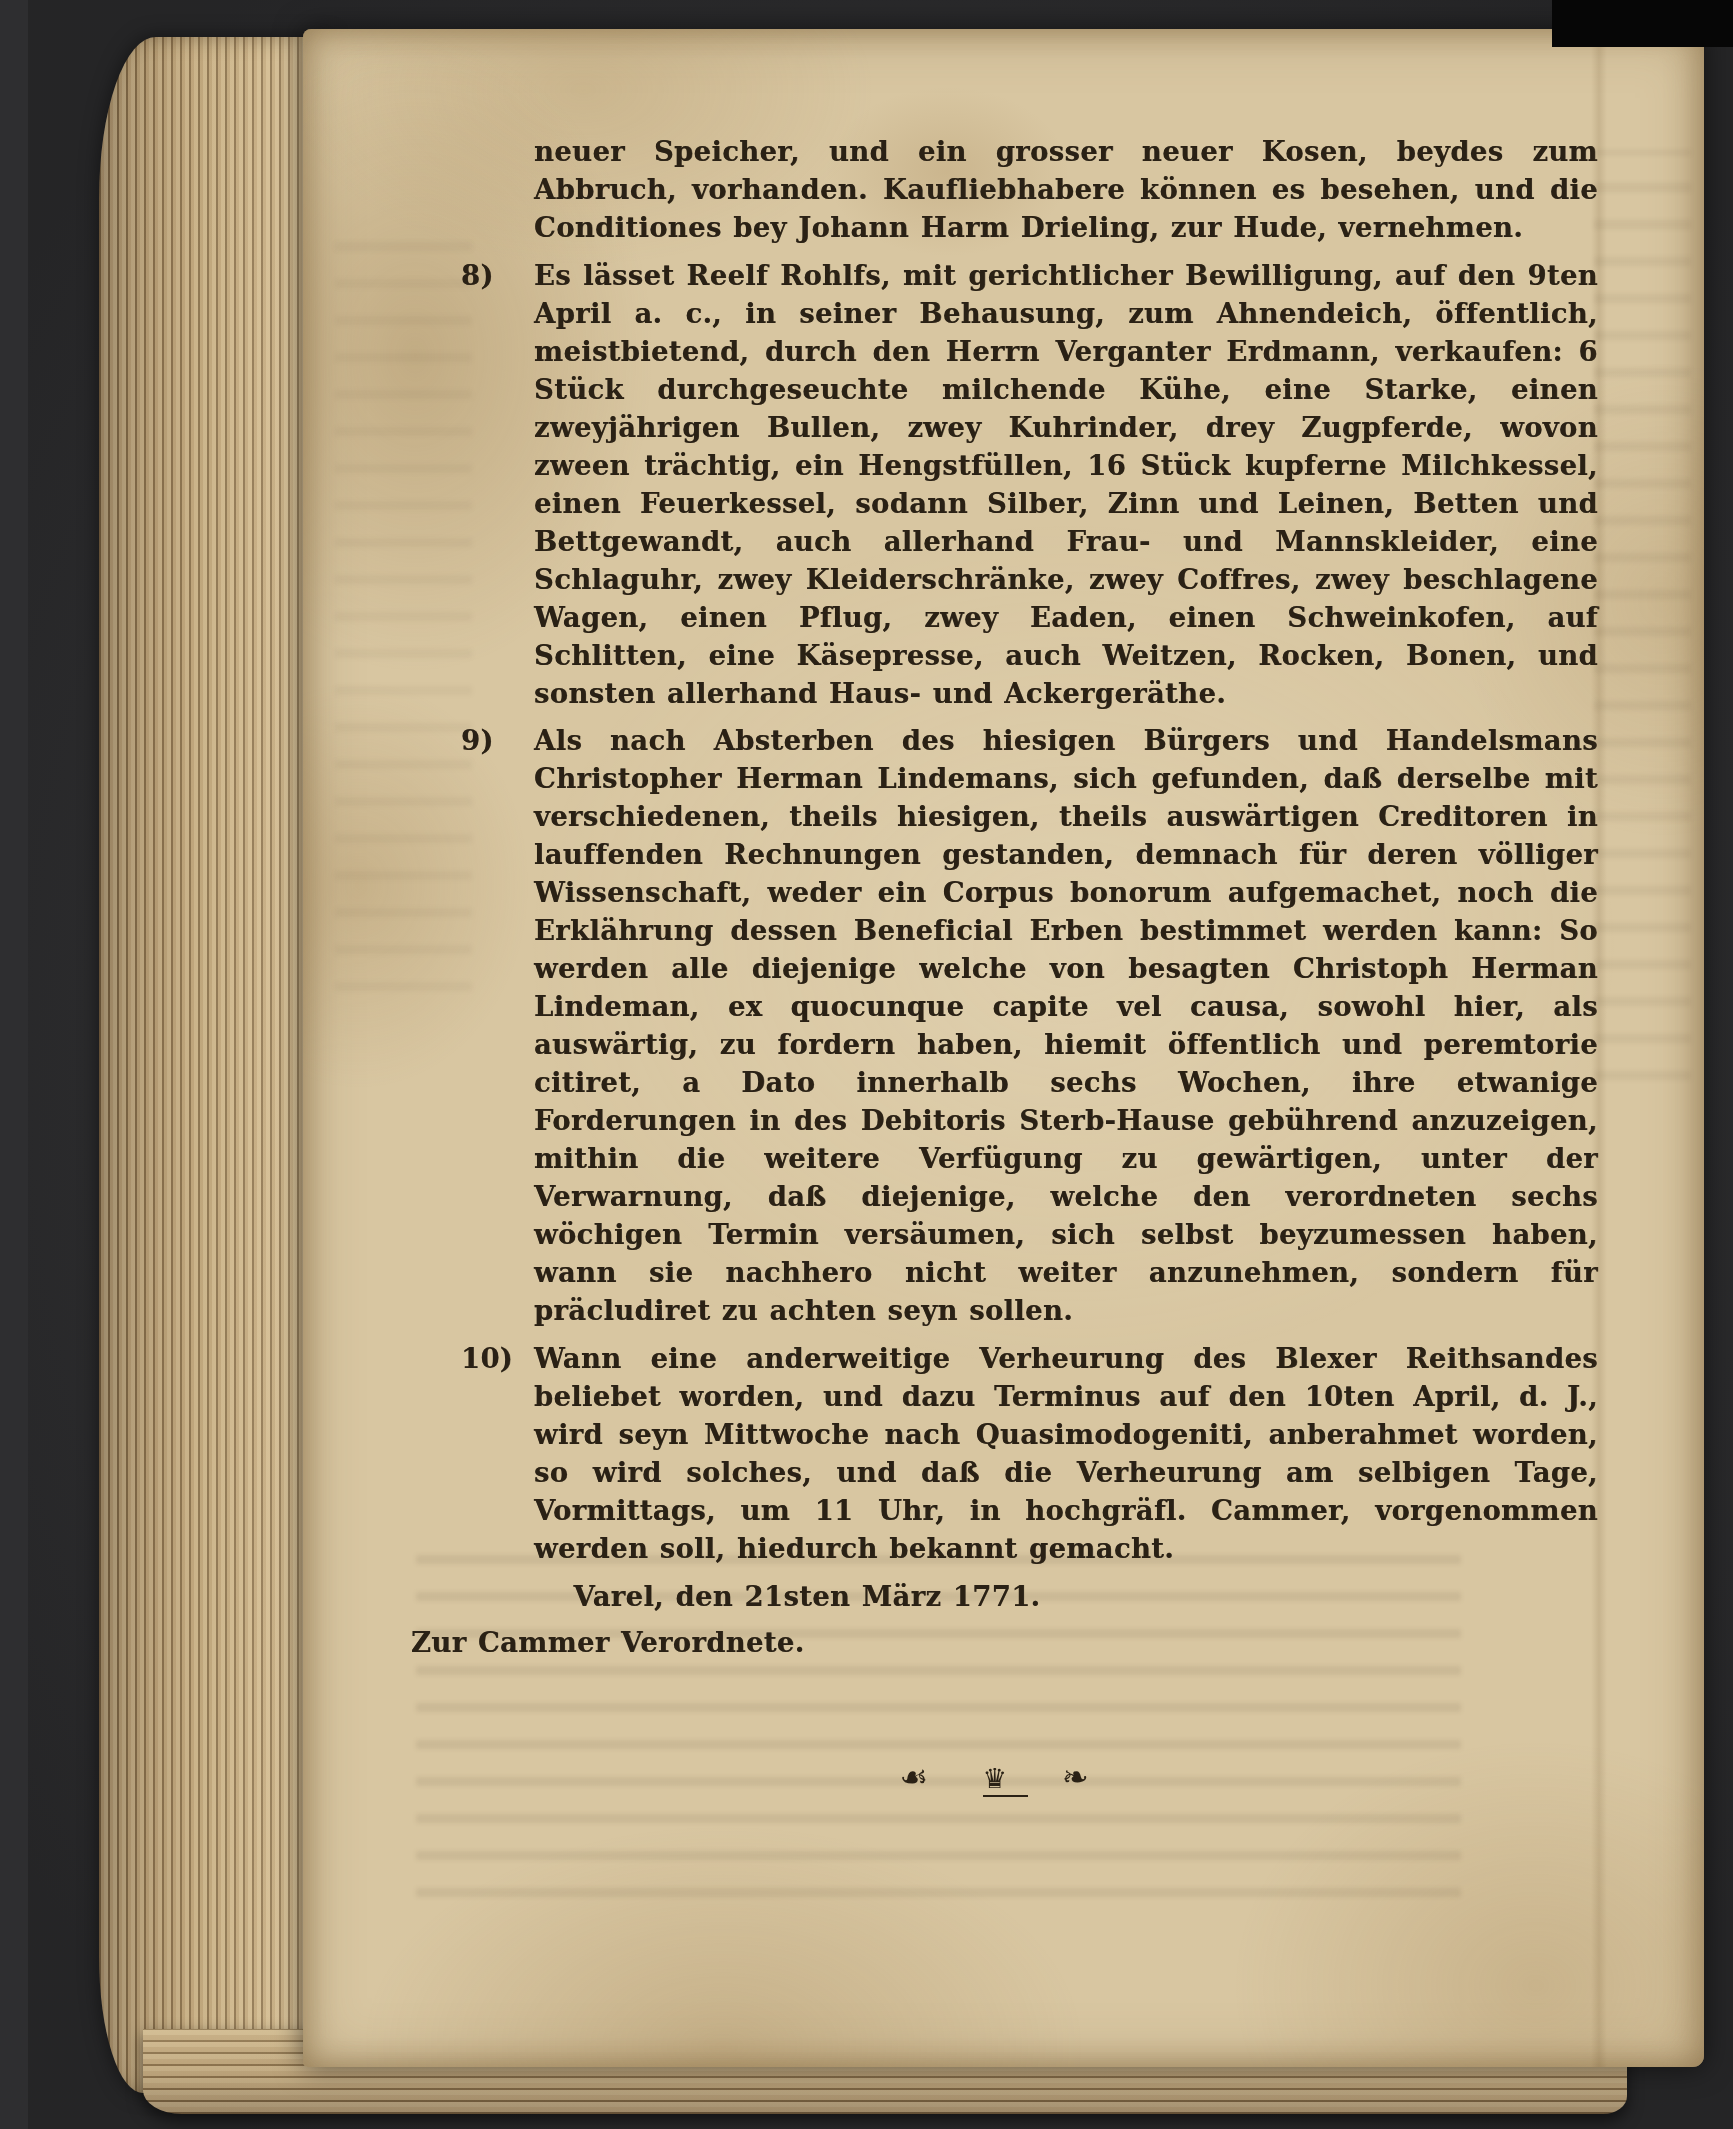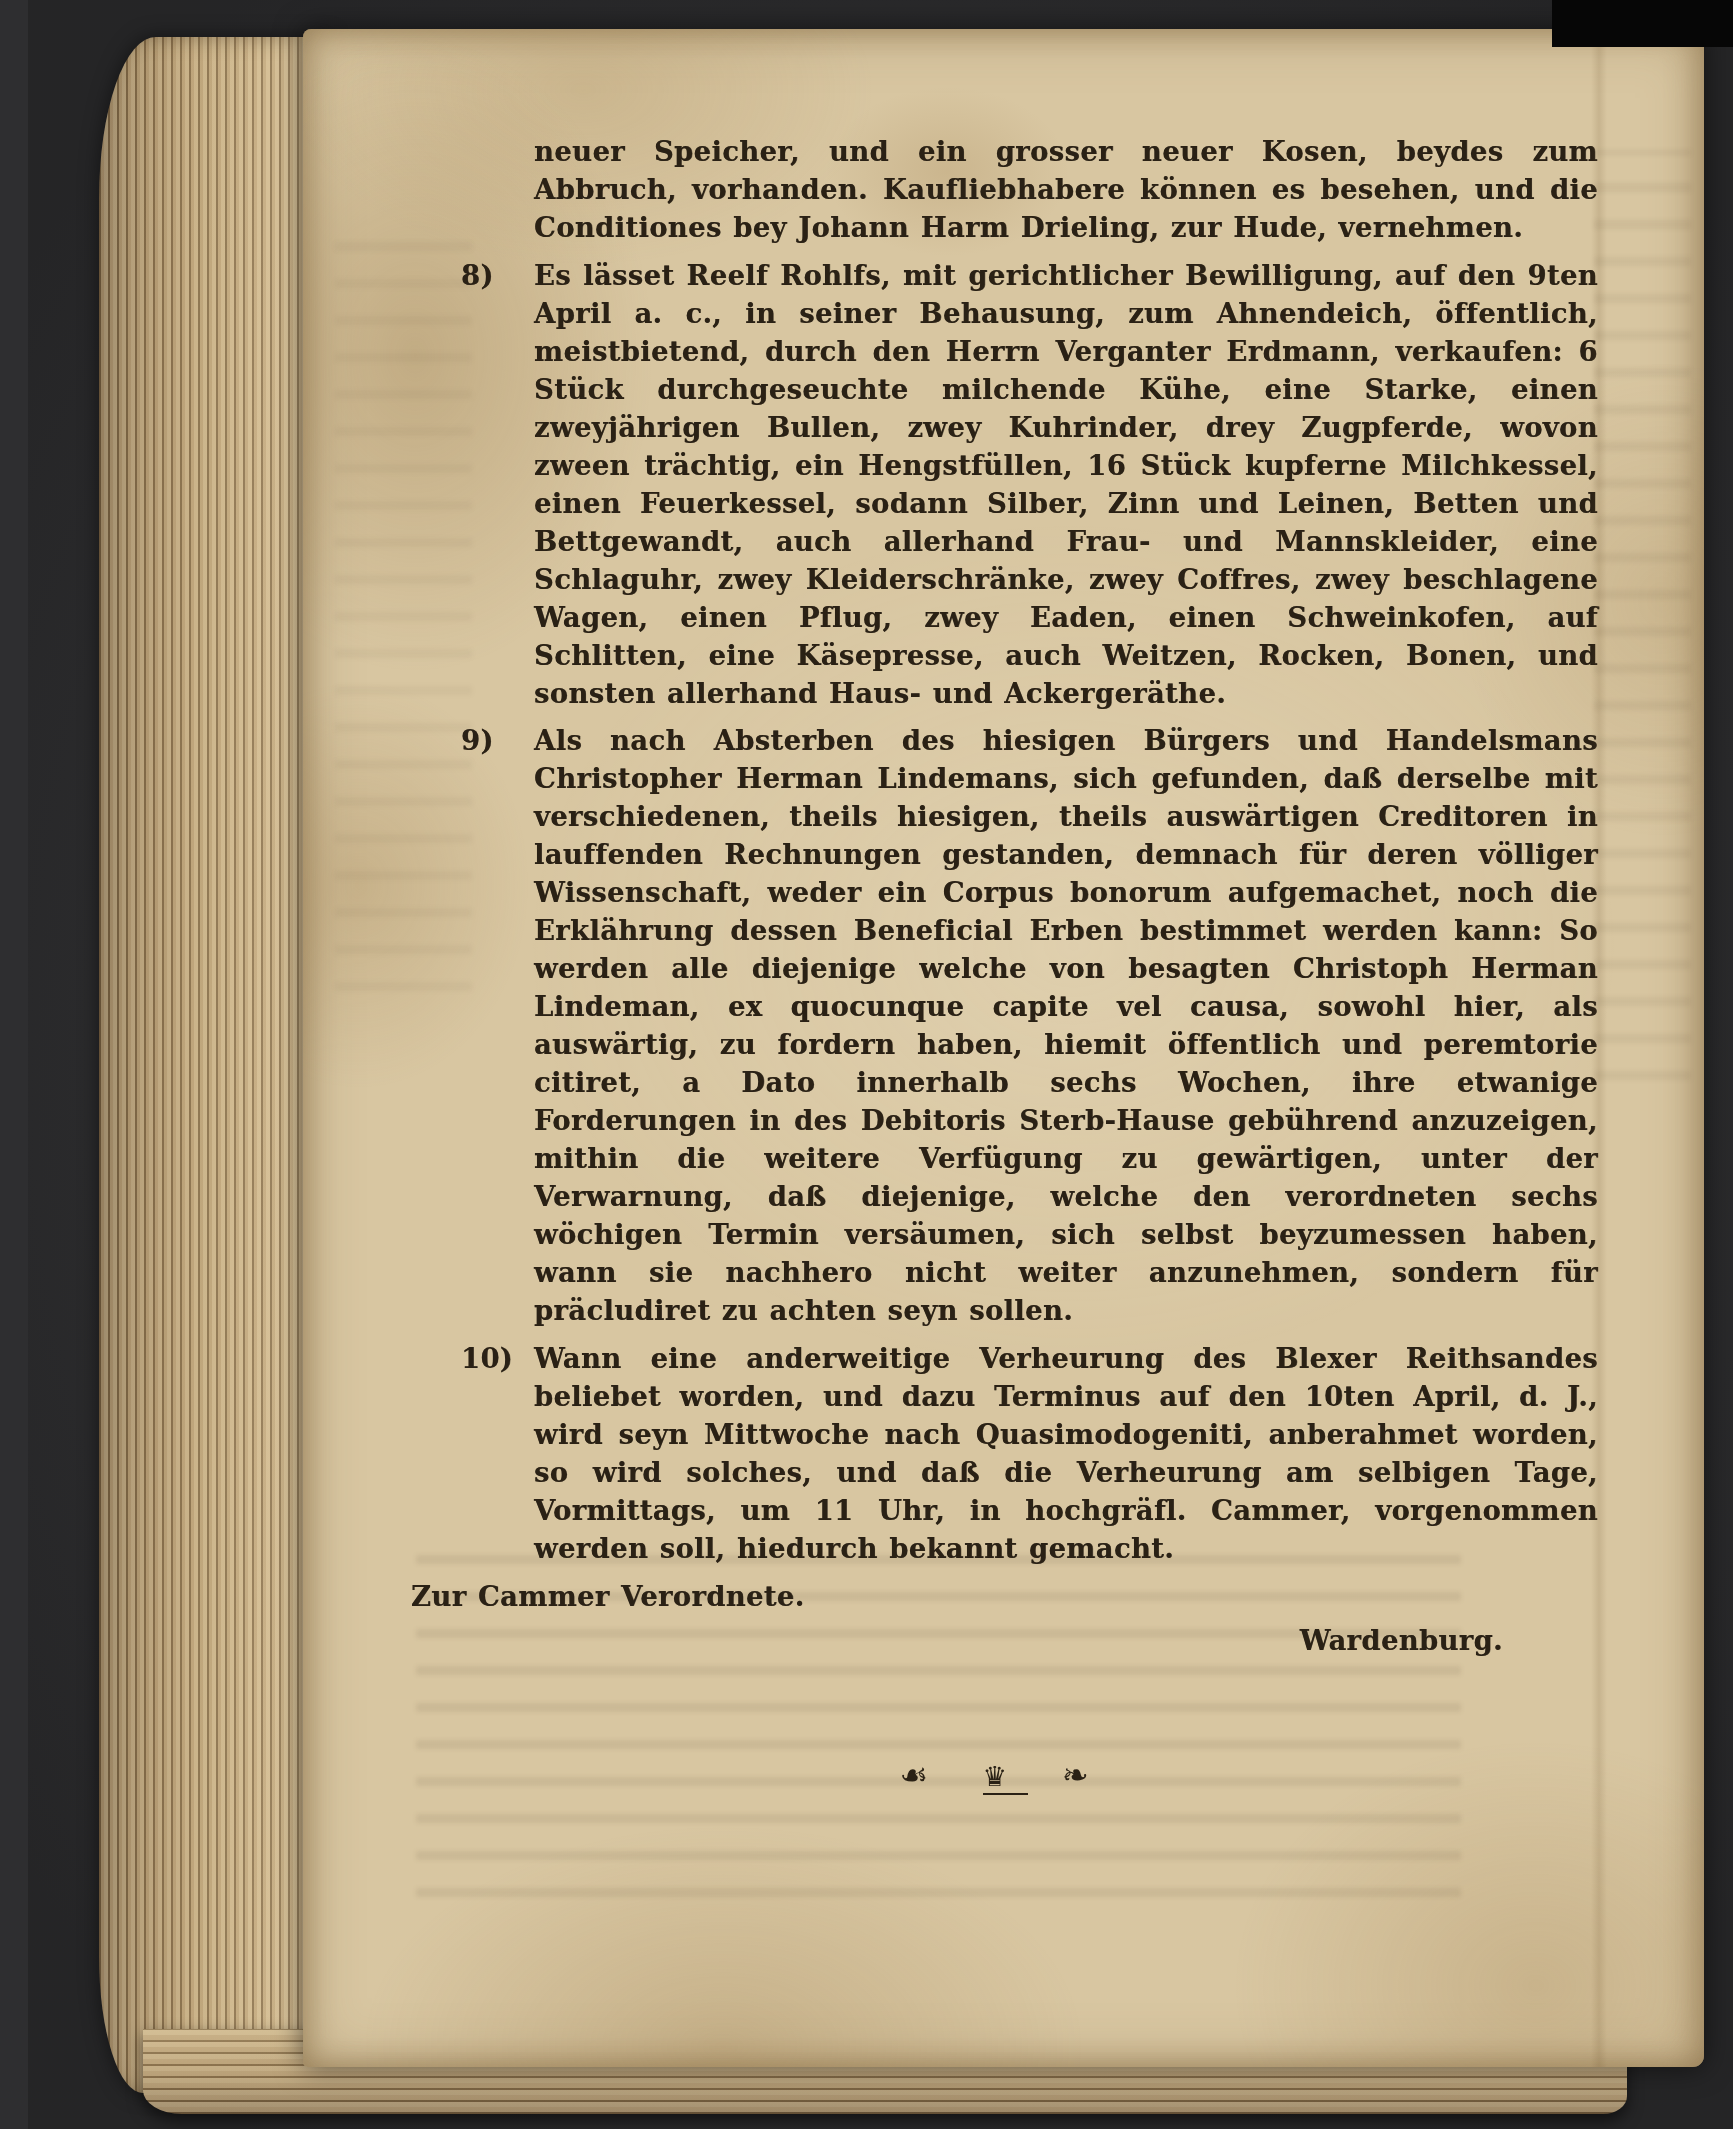--- a/index.html
+++ b/index.html
@@ -186,23 +186,23 @@
           <span class="num">9)</span>
           <p class="ptext">Als nach Absterben des hiesigen Bürgers und Handelsmans Christopher Herman Lindemans, sich gefunden, daß derselbe mit verschiedenen, theils hiesigen, theils auswärtigen Creditoren in lauffenden Rechnungen gestanden, demnach für deren völliger Wissenschaft, weder ein Corpus bonorum aufgemachet, noch die Erklährung dessen Beneficial Erben bestimmet werden kann: So werden alle diejenige welche von besagten Christoph Herman Lindeman, ex quocunque capite vel causa, sowohl hier, als auswärtig, zu fordern haben, hiemit öffentlich und peremtorie citiret, a Dato innerhalb sechs Wochen, ihre etwanige Forderungen in des Debitoris Sterb-Hause gebührend anzuzeigen, mithin die weitere Verfügung zu gewärtigen, unter der Verwarnung, daß diejenige, welche den verordneten sechs wöchigen Termin versäumen, sich selbst beyzumessen haben, wann sie nachhero nicht weiter anzunehmen, sondern für präcludiret zu achten seyn sollen.</p>
         </div>
 
 
         <div class="row">
           <span class="num">10)</span>
           <p class="ptext">Wann eine anderweitige Verheurung des Blexer Reithsandes beliebet worden, und dazu Terminus auf den 10ten April, d. J., wird seyn Mittwoche nach Quasimodogeniti, anberahmet worden, so wird solches, und daß die Verheurung am selbigen Tage, Vormittags, um 11 Uhr, in hochgräfl. Cammer, vorgenommen werden soll, hiedurch bekannt gemacht.</p>
         </div>
 
+        <div class="dateline">Varel, den 21sten März 1771.</div>
 
         <div class="sig-office">Zur Cammer Verordnete.</div>
-        <div class="sig-name">Wardenburg.</div>
 
         <div class="ornament">
           <span>☙</span>
           <span class="crown">♛</span>
           <span>❧</span>
         </div>
 
       </div>
     </div>
   </div>

